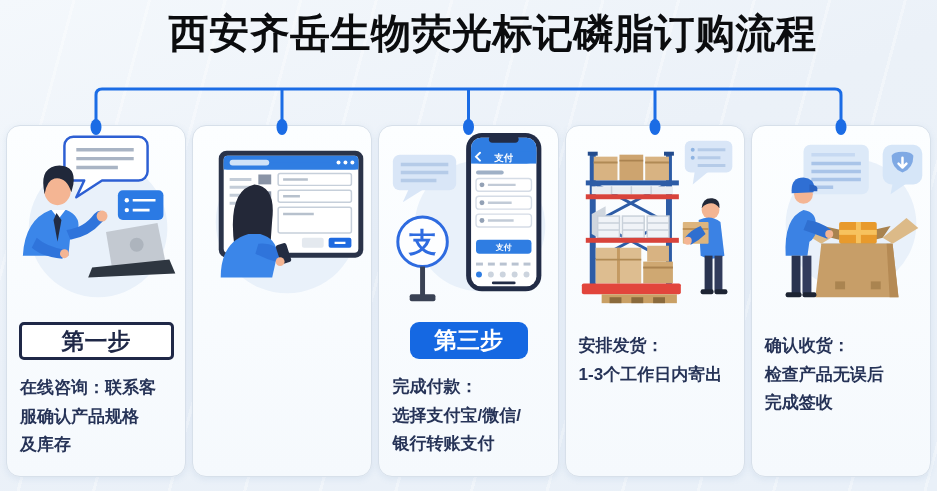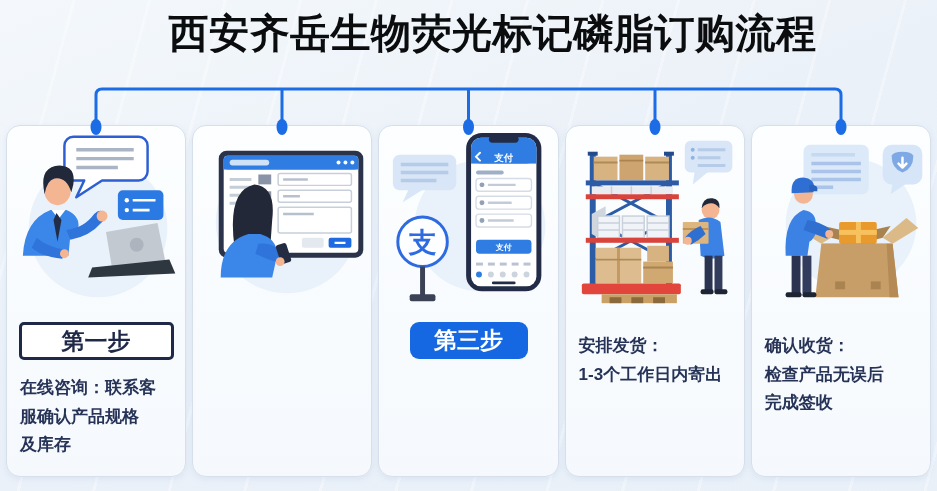--- a/index.html
+++ b/index.html
@@ -179,20 +179,23 @@
           <rect x="146" y="137" width="7" height="3" fill="#b9c3d1"></rect>
           <circle cx="101" cy="149" r="3" fill="#2f7de2"></circle>
           <circle cx="113" cy="149" r="3" fill="#ccd4de"></circle>
           <circle cx="125" cy="149" r="3" fill="#ccd4de"></circle>
           <circle cx="137" cy="149" r="3" fill="#ccd4de"></circle>
           <circle cx="149" cy="149" r="3" fill="#ccd4de"></circle>
           <rect x="114" y="156" width="24" height="3" rx="1.5" fill="#222c46"></rect>
         </g>
       </svg>
       <div class="step-btn filled">第三步</div>
+      <div class="desc">完成付款：
+选择支付宝/微信/
+银行转账支付</div>
     </div>
 
     <div class="card">
       <svg class="illo" viewBox="0 0 180 192">
         <g>
           <rect x="120" y="14" width="48" height="32" rx="6" fill="#d9e6f7"></rect>
           <path d="M130 45 L128 58 L144 45 Z" fill="#d9e6f7"></path>
           <circle cx="128" cy="23" r="2" fill="#8fb4e2"></circle>
           <line x1="133" y1="23" x2="161" y2="23" stroke="#b5cbe8" stroke-width="3"></line>
           <circle cx="128" cy="31" r="2" fill="#8fb4e2"></circle>

